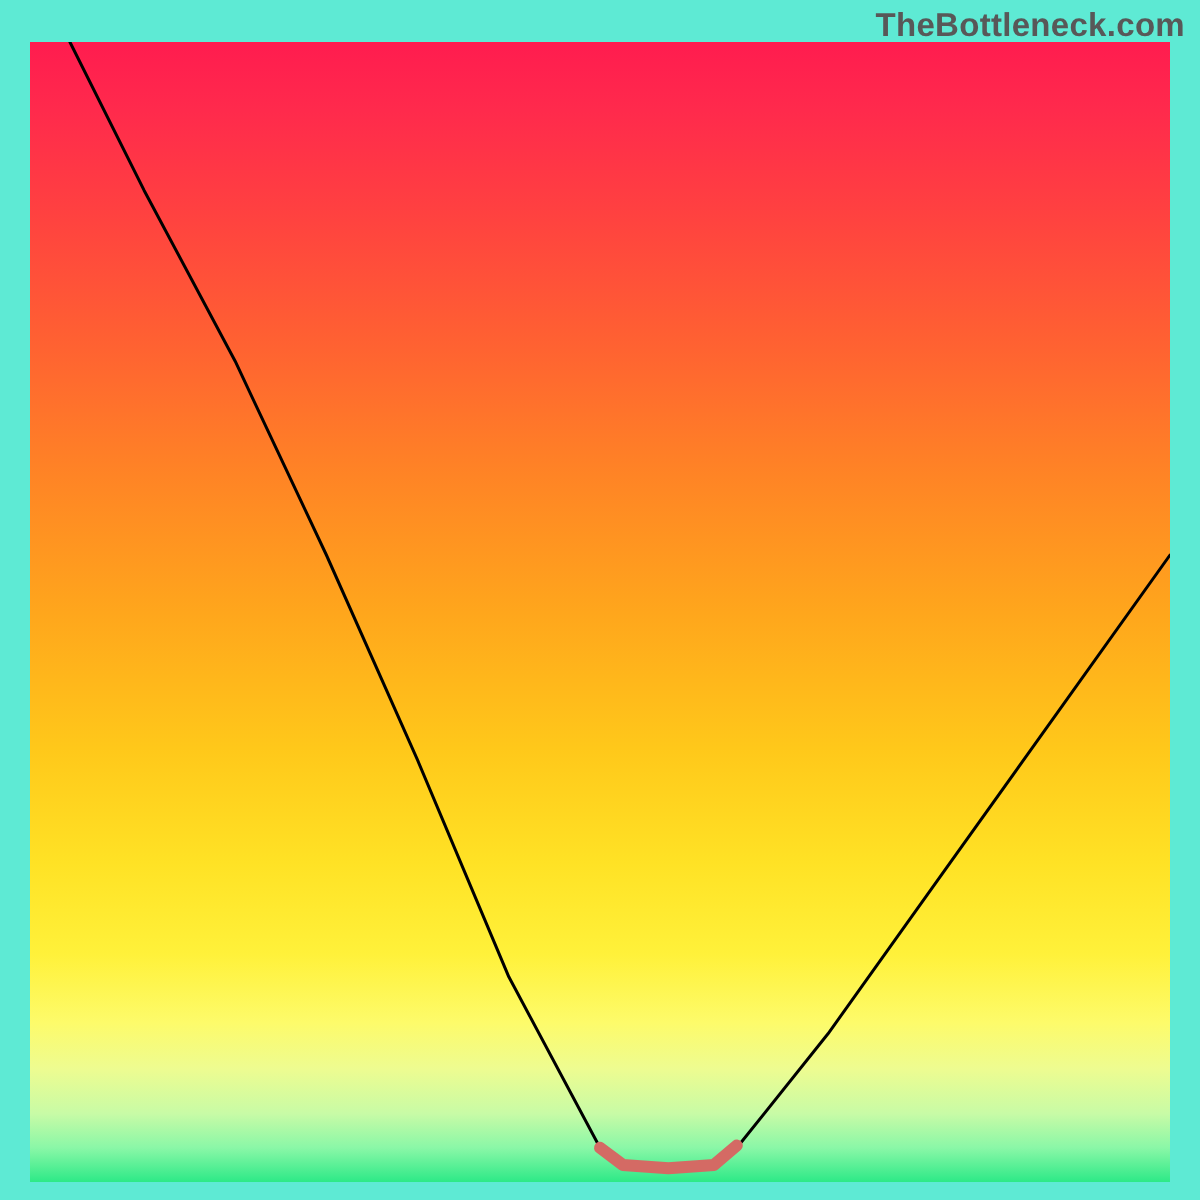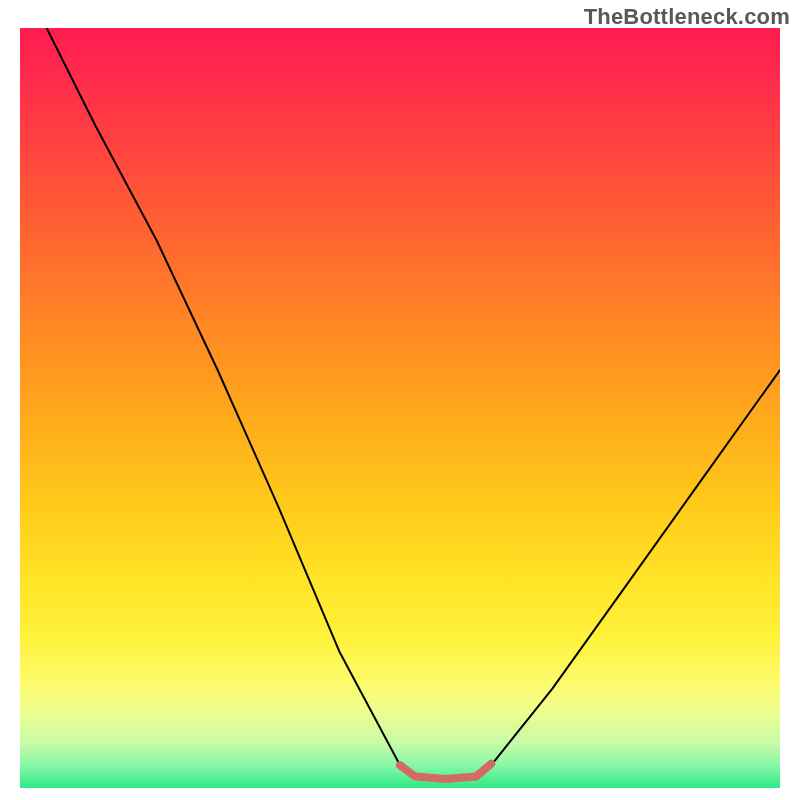--- a/index.html
+++ b/index.html
@@ -8,21 +8,21 @@
     width: 800px;
     height: 800px;
     background: #000;
     overflow: hidden;
     font-family: Arial, Helvetica, sans-serif;
   }
   .frame {
     position: relative;
     width: 800px;
     height: 800px;
-    background: #ffffff;
+    background: #5eead4;
   }
   .watermark {
     position: absolute;
     top: 4px;
     right: 10px;
     color: #585858;
     font-size: 22px;
     font-weight: 600;
     letter-spacing: 0.2px;
     z-index: 5;

